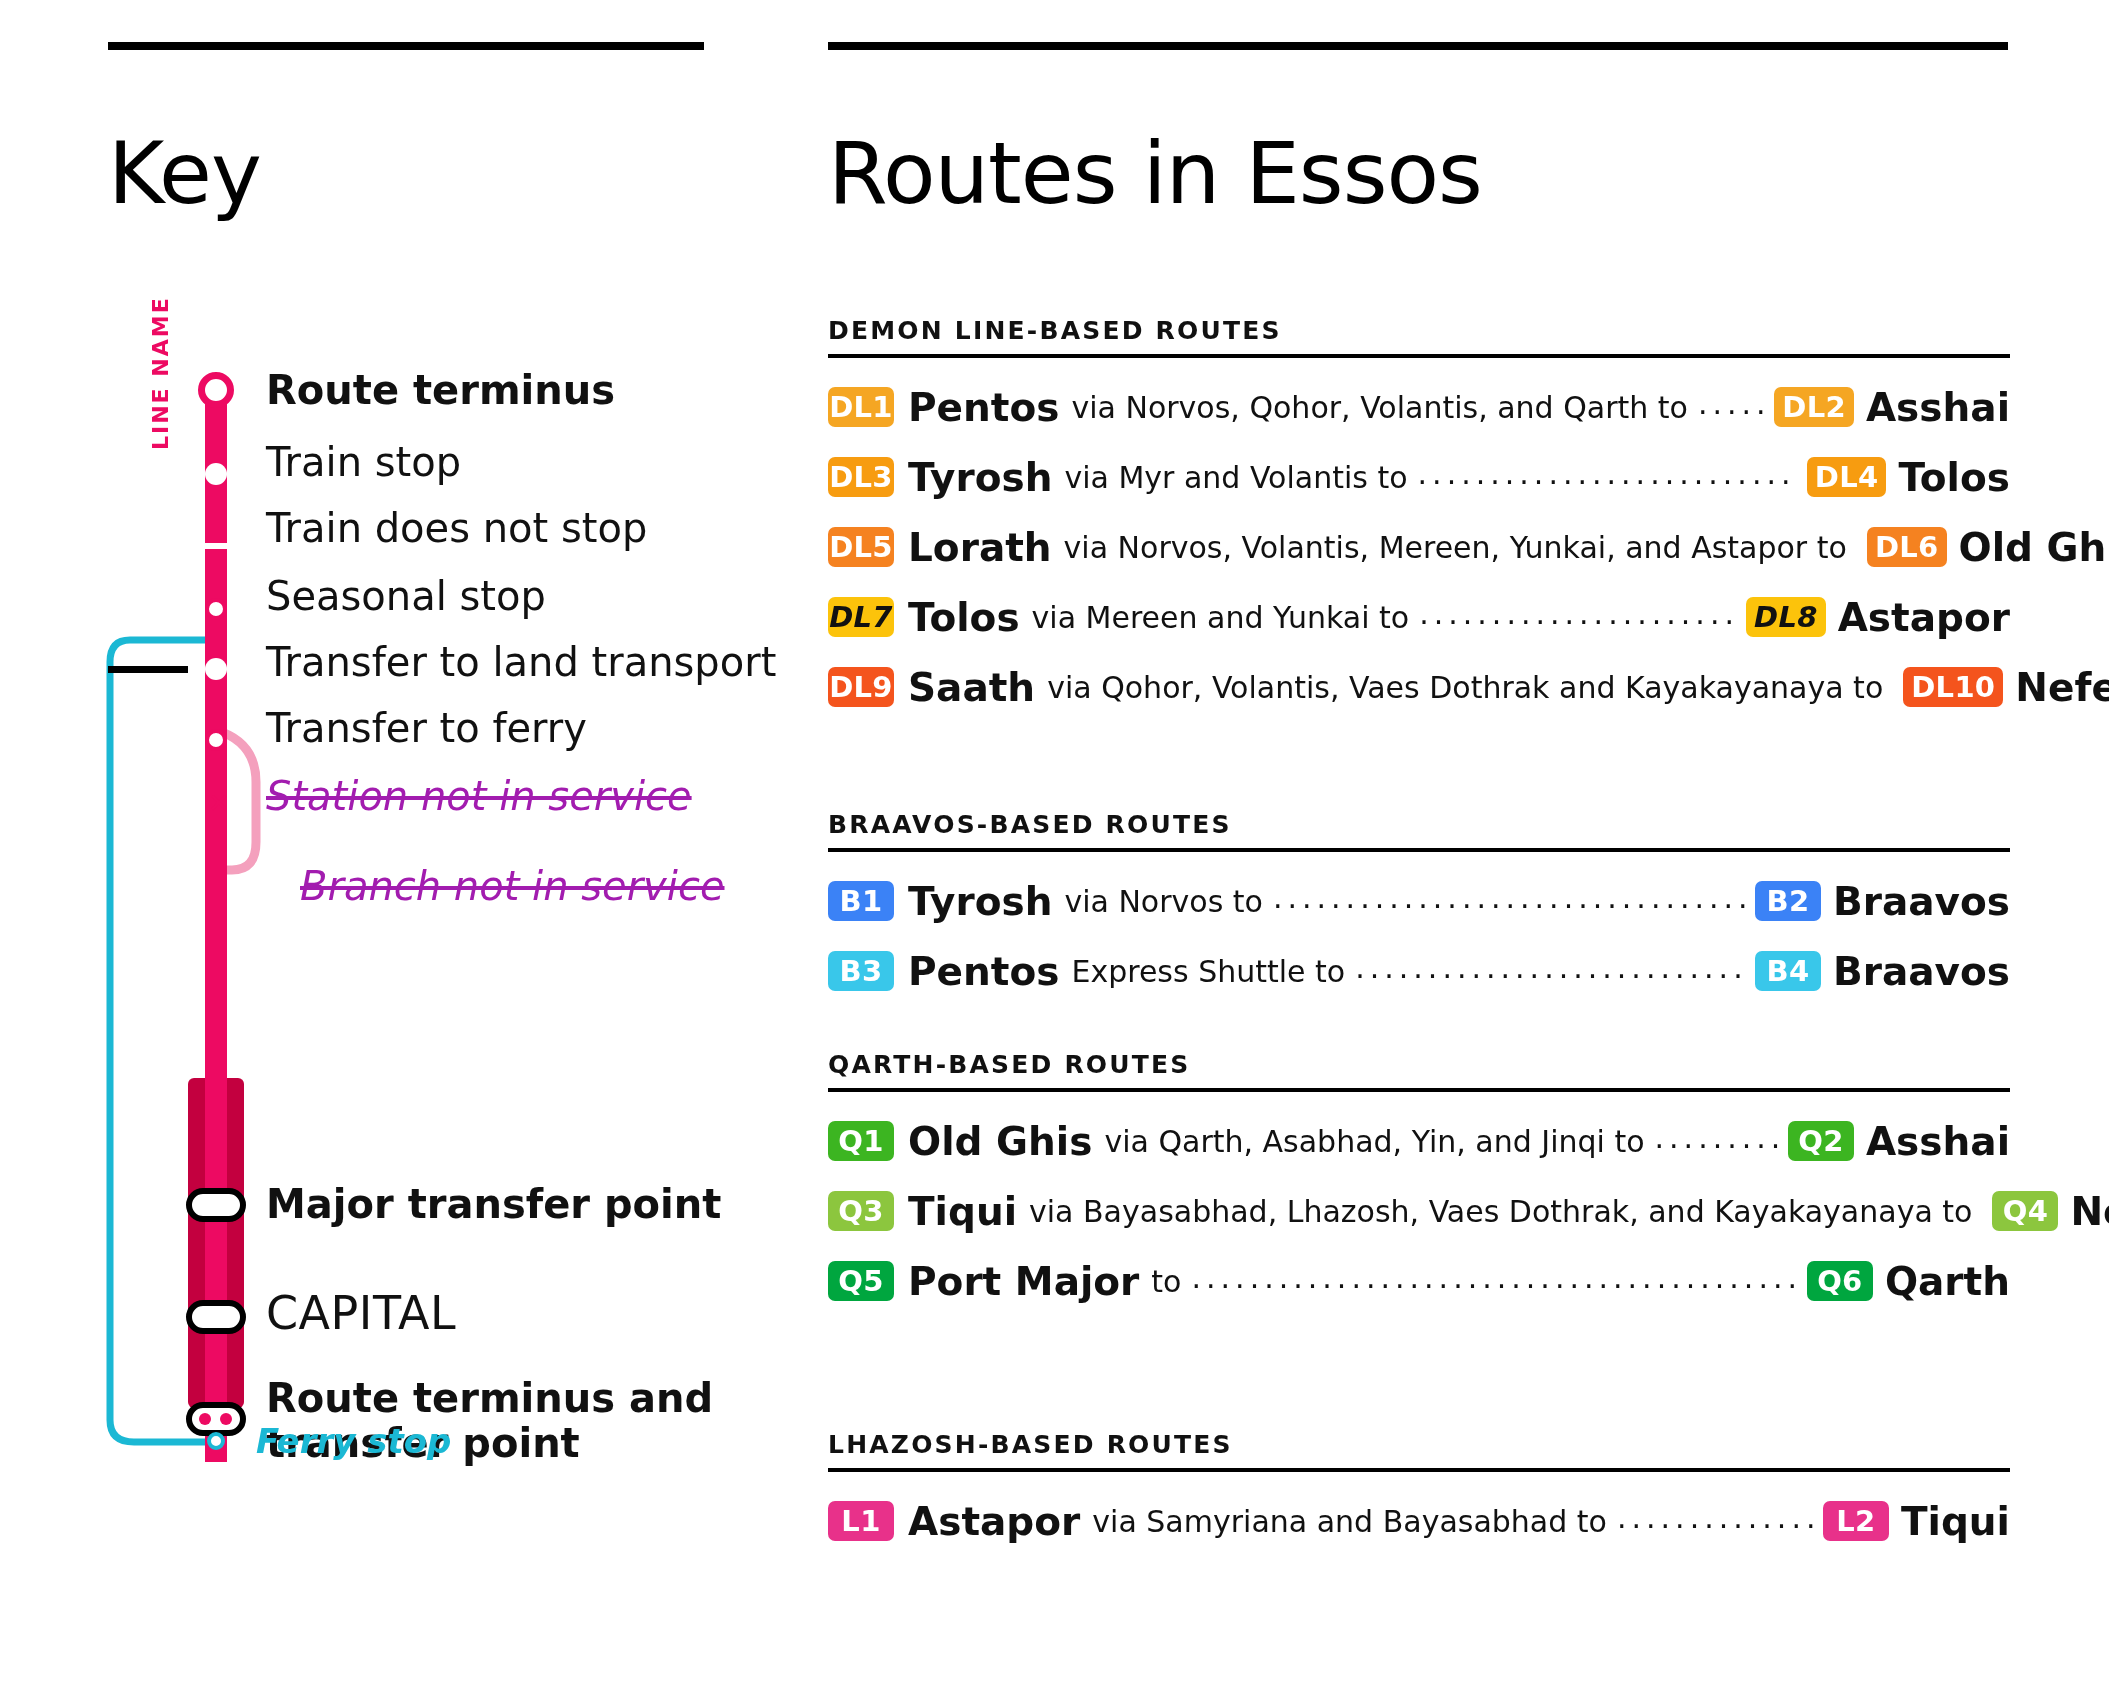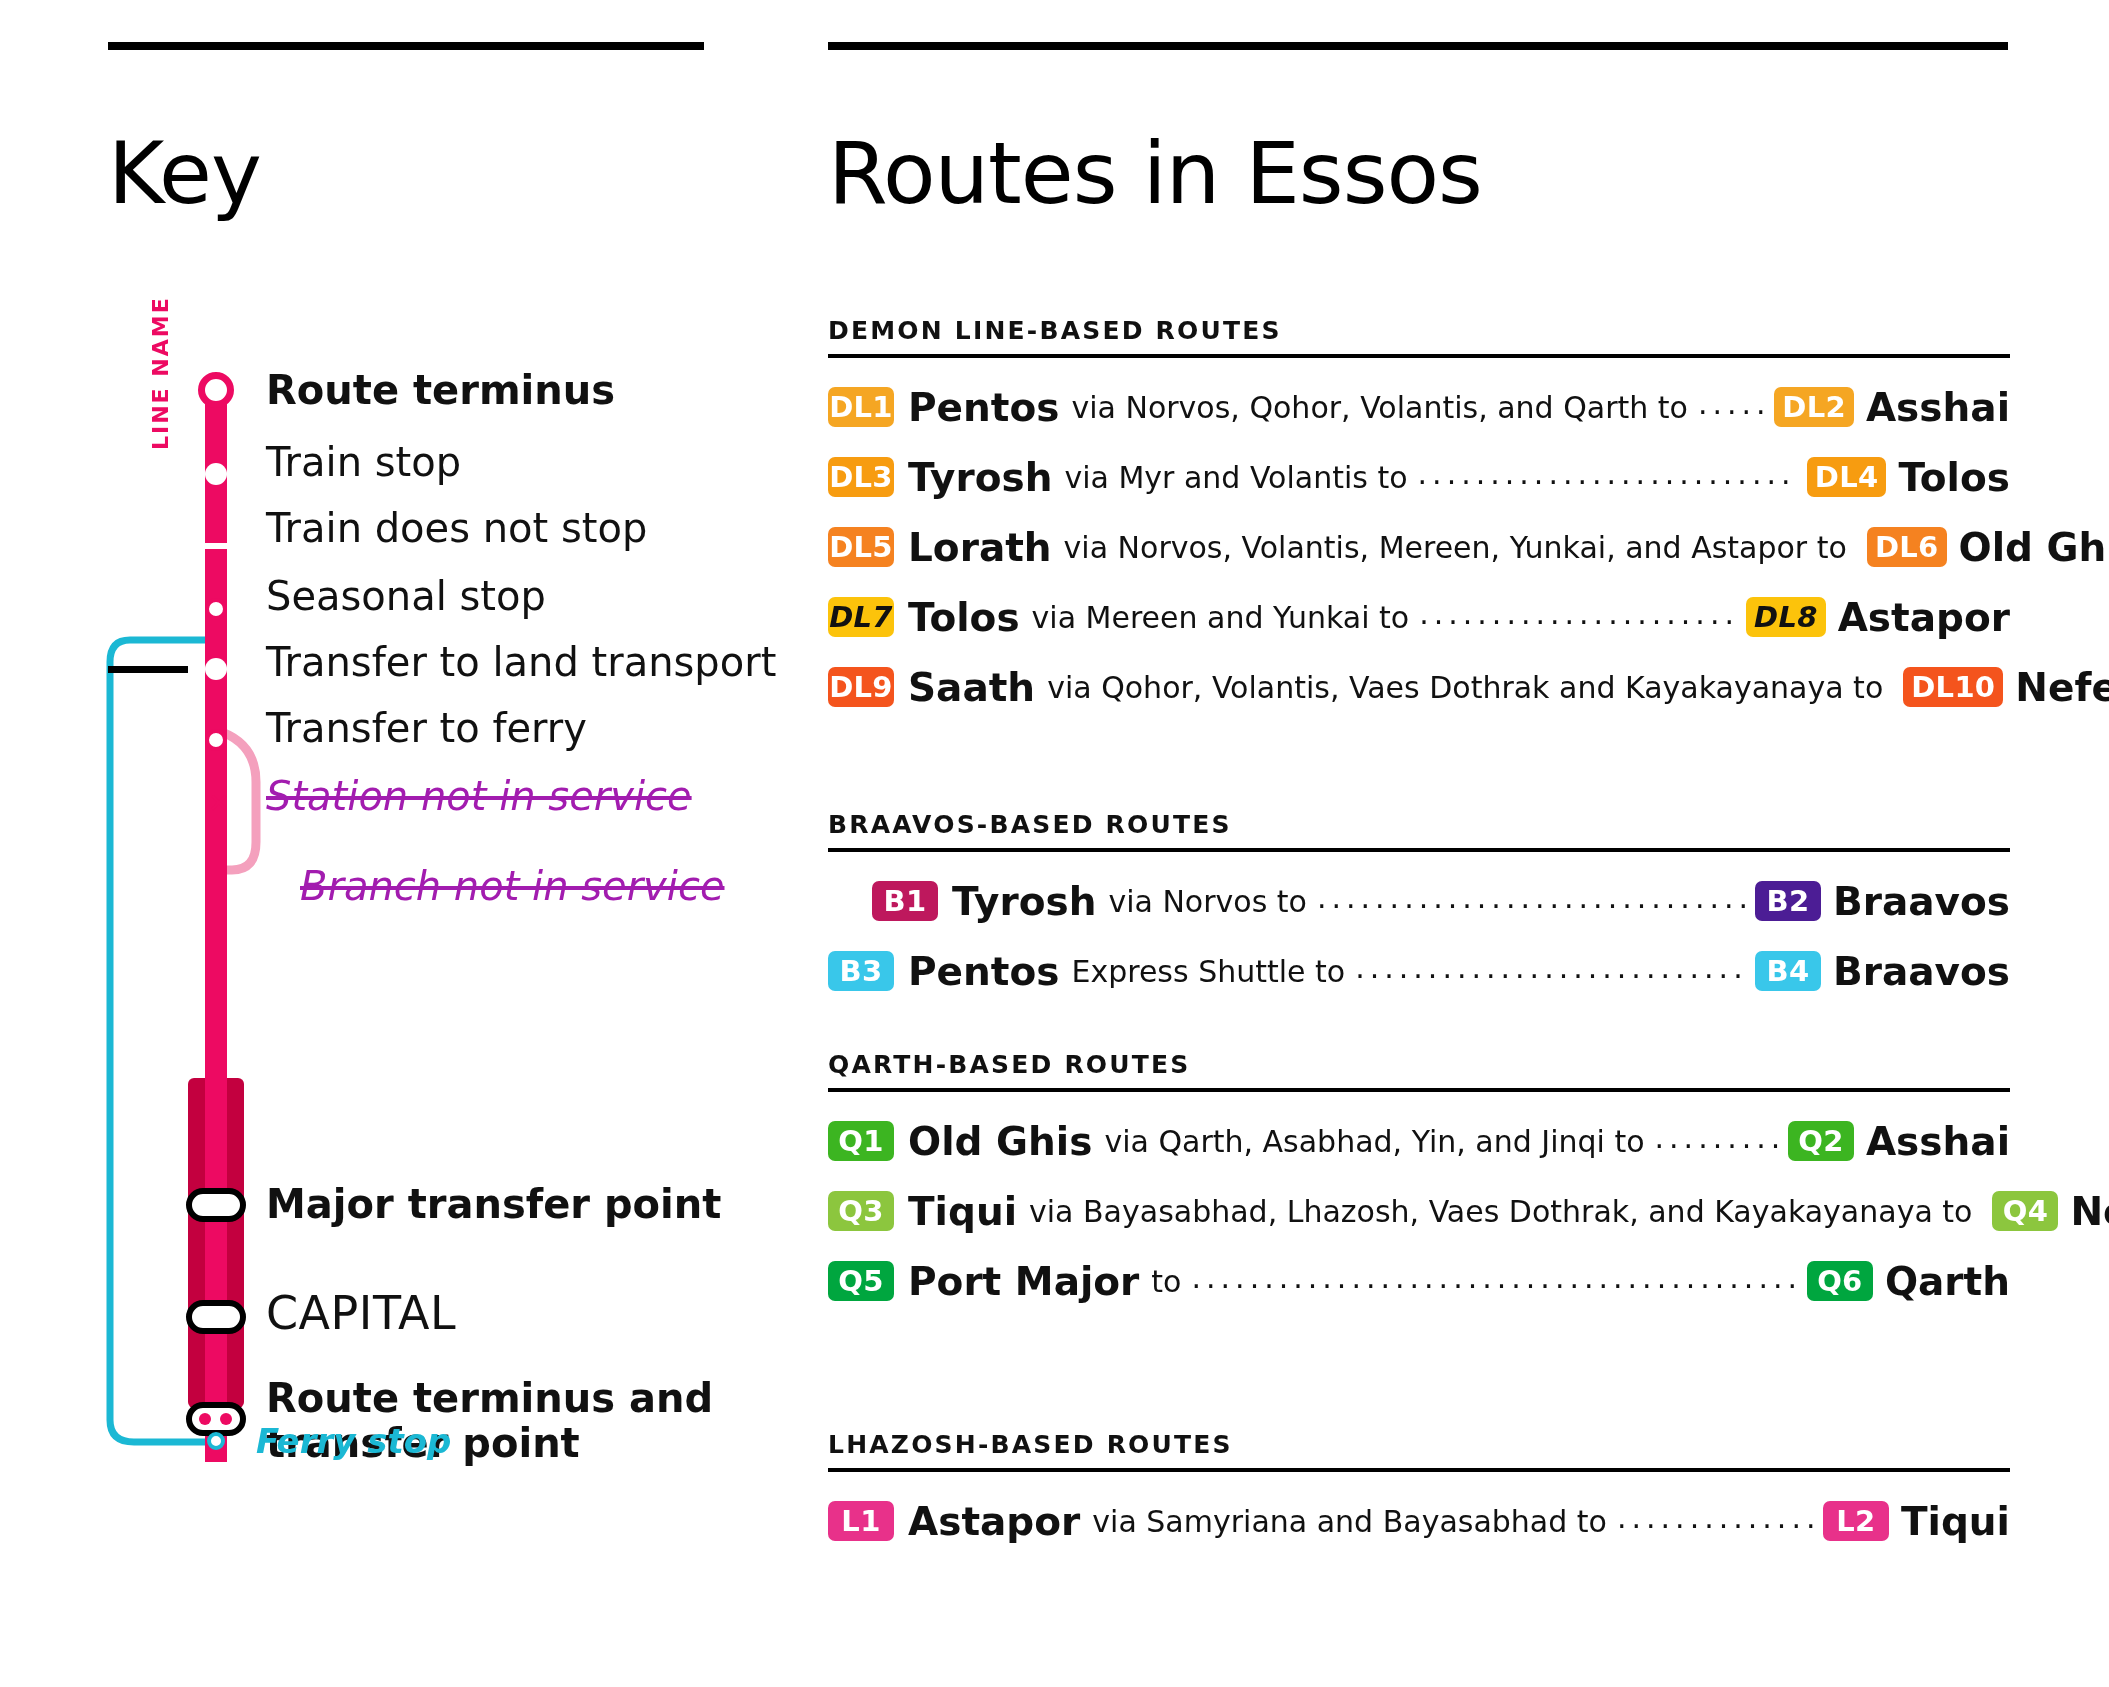--- a/index.html
+++ b/index.html
@@ -396,26 +396,26 @@
           <span class="right-group">
             <span class="badge" style="background: rgb(244, 84, 29);">DL10</span>
             <span class="endpoint">Nefer</span>
           </span>
         </div>
       </div>
       <div class="section" style="top: 810px;">
         <div class="section-title">BRAAVOS-BASED ROUTES</div>
         <div class="section-rule"></div>
         <div class="route-row">
-          <span class="badge" style="background: #be185d; margin-left: 44px;">B1</span>
+          <span class="badge" style="background: #3b82f6;">B1</span>
           <span class="endpoint">Tyrosh</span>
           <span class="via">via Norvos to</span>
           <span class="dots-fill">............................................................................................................................................</span>
           <span class="right-group">
-            <span class="badge" style="background: #4c1d95; text-align: center;">B2</span>
+            <span class="badge" style="background: #3b82f6; text-align: center;">B2</span>
             <span class="endpoint">Braavos</span>
           </span>
         </div>
         <div class="route-row">
           <span class="badge" style="background: rgb(57, 199, 234);">B3</span>
           <span class="endpoint">Pentos</span>
           <span class="via">Express Shuttle to</span>
           <span class="dots-fill">............................................................................................................................................</span>
           <span class="right-group">
             <span class="badge" style="background: rgb(57, 199, 234);">B4</span>

